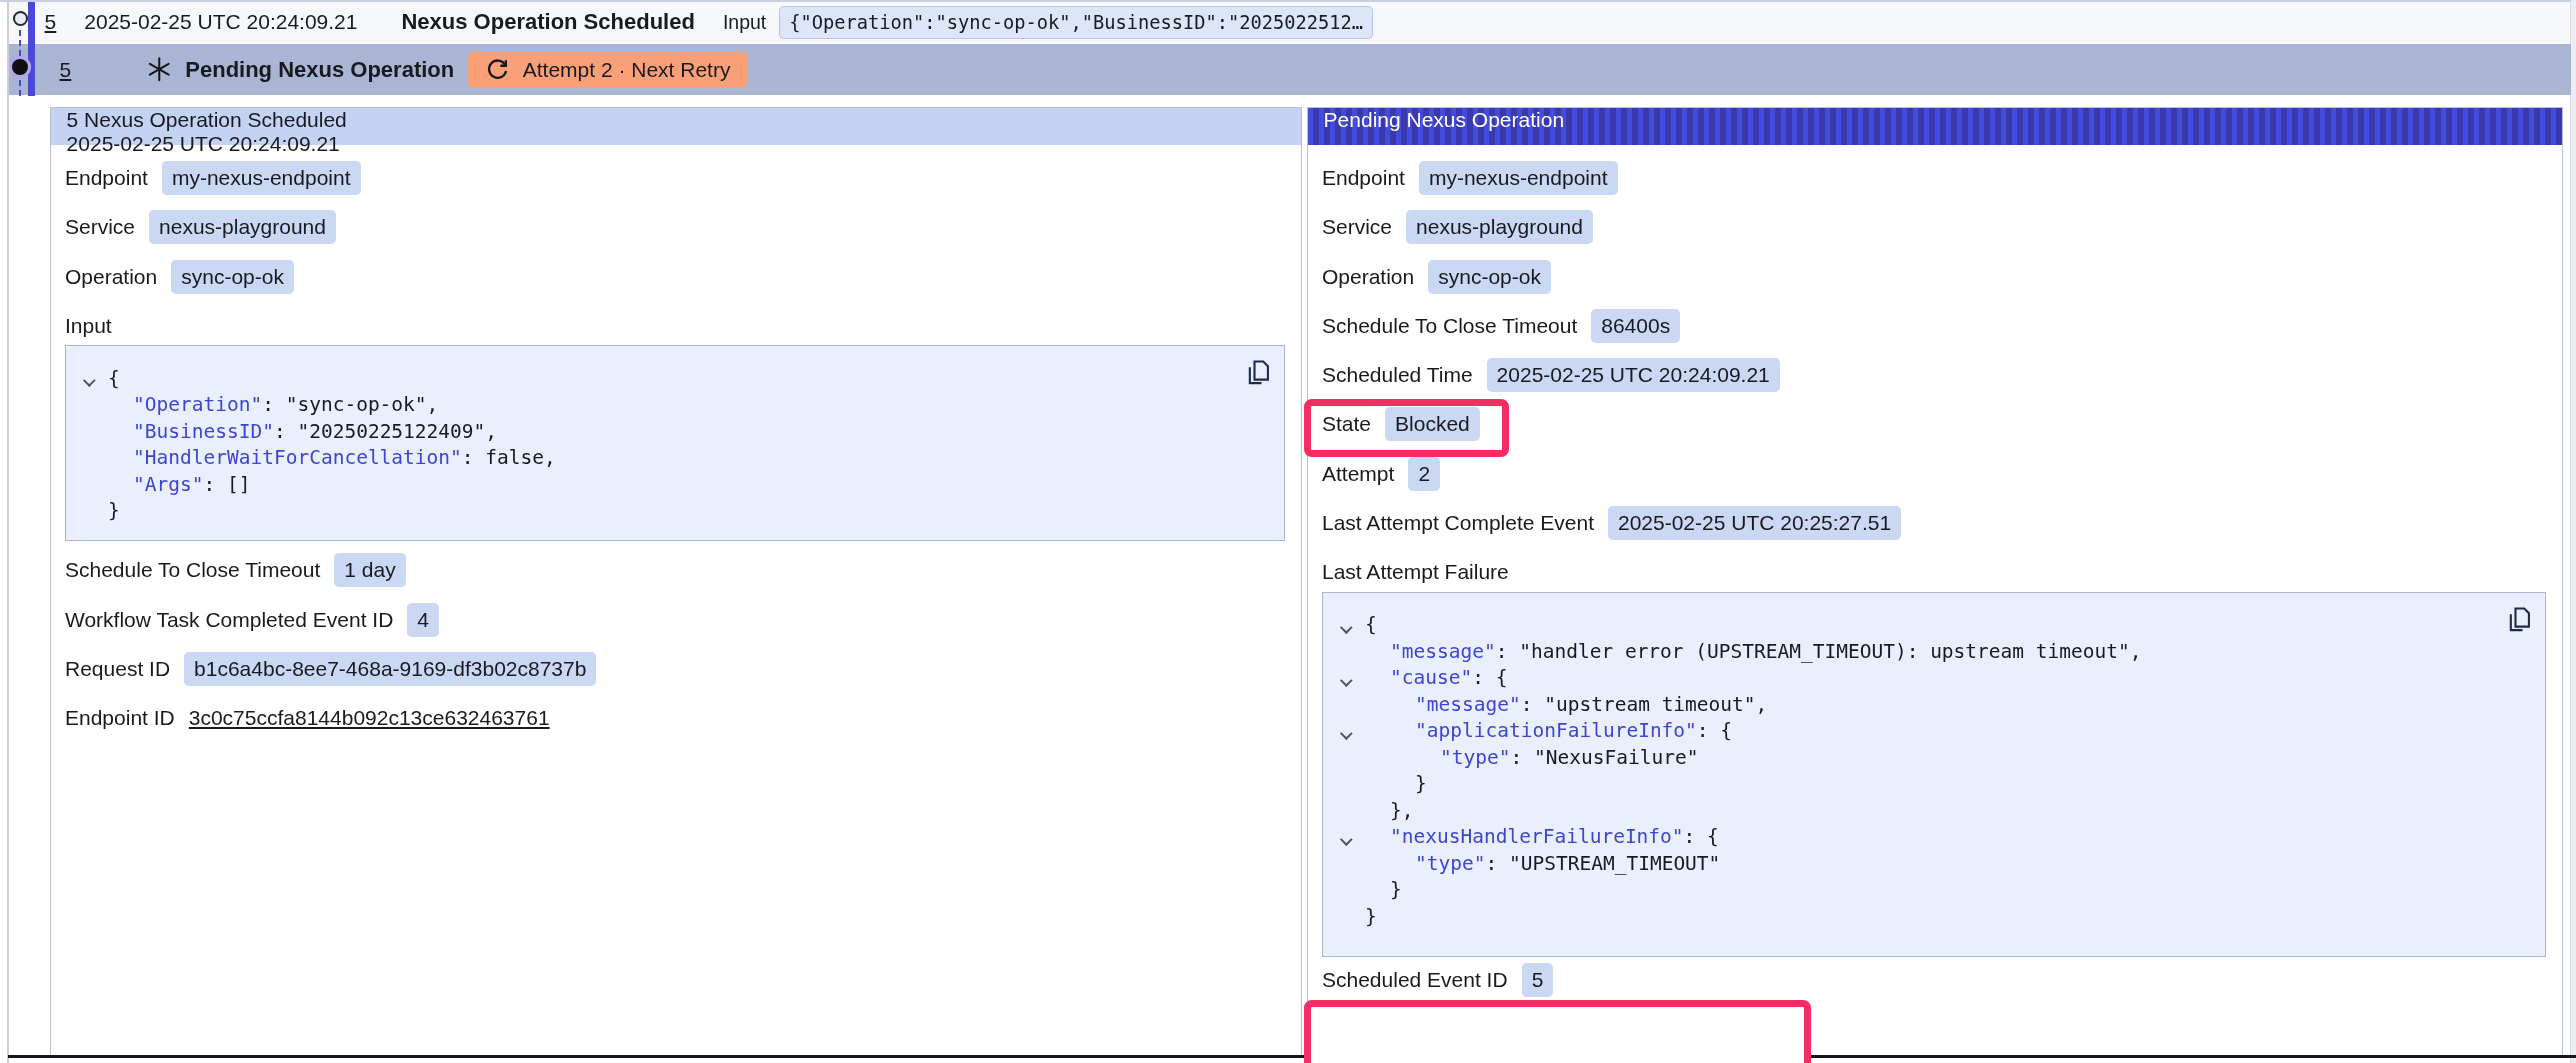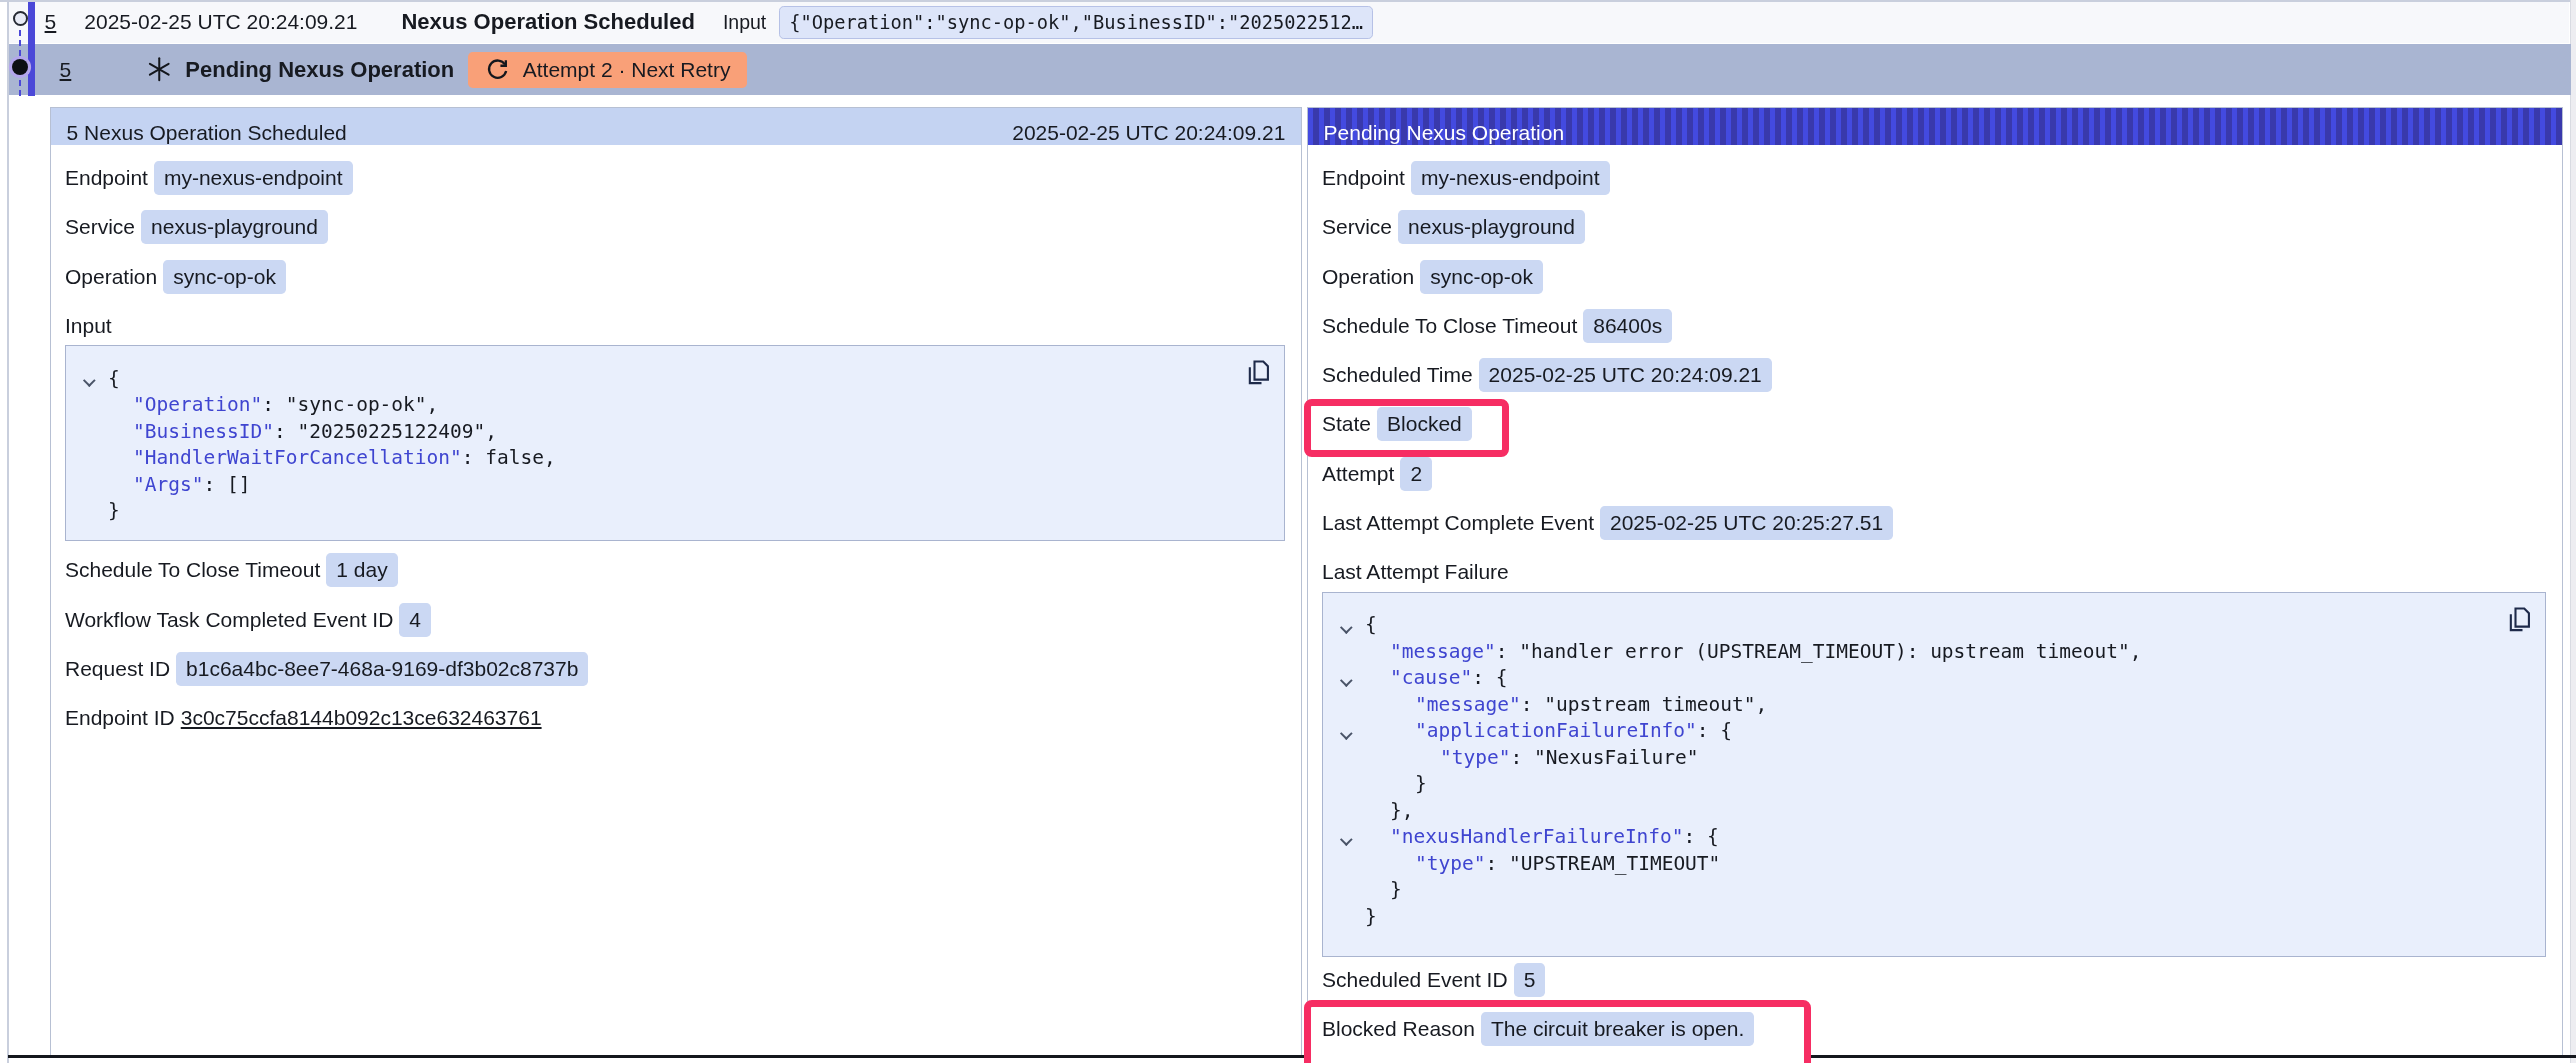--- a/index.html
+++ b/index.html
@@ -56,28 +56,28 @@
     background:#e8ebf5;border:2.3px solid #262a33;z-index:4;}
   .tl-circle-filled{position:absolute;left:11.7px;top:59px;width:16.4px;height:16.4px;border-radius:50%;
     background:#0d0f14;box-shadow:0 0 0 3.1px #b3a6ec;z-index:4;}
   .tl-dash{position:absolute;left:18.7px;width:2.3px;background:var(--indigo);z-index:4;}
 
   
   .panel{position:absolute;top:107px;height:948px;background:#fff;
     border:1.6px solid var(--panel-border);border-bottom:none;}
   .panel-left{left:50px;width:1252px;}
   .panel-right{left:1307px;width:1256px;}
-  .panel-hdr{height:37px;display:flex;align-items:flex-end;justify-content:space-between;
-    padding:0 15.6px;font-size:21px;}
+  .panel-hdr{height:37px;display:flex;align-items:flex-start;justify-content:space-between;
+    padding:0 15.6px;font-size:21px;flex-direction:column;}
   .panel-left .panel-hdr{background:var(--hdr-left-bg);}
   .panel-right .panel-hdr{color:#fff;
     background:repeating-linear-gradient(90deg,var(--stripe-a) 0px,var(--stripe-a) 5.5px,var(--stripe-b) 5.5px,var(--stripe-b) 11px);}
   .panel-body{padding:15px 15.6px 0 14px;}
 
-  .frow{height:36px;margin-bottom:13.3px;display:flex;align-items:center;gap:6px;font-size:21px;}
+  .frow{height:36px;margin-bottom:13.3px;display:flex;align-items:center;gap:14px;font-size:21px;}
   .frow.plain{margin-bottom:1.6px;}
   .v-badge{background:var(--badge-bg);border-radius:4.7px;height:34px;display:inline-flex;
     align-items:center;padding:8px 10px;white-space:nowrap;}
   .v-link{background:none;text-decoration:underline;padding:0;height:34px;display:inline-flex;align-items:center;}
 
   
   .codeblock{position:relative;background:var(--json-bg);border:1.6px solid var(--json-border);
     padding:18.7px 15.6px 15.6px 18.7px;font-family:"DejaVu Sans Mono",monospace;font-size:19.5px;}
   .codeblock.input-block{height:196px;margin:0.8px 0 11px 0;}
   .codeblock.failure-block{height:365px;margin:0.8px 0 4.7px 0;}
@@ -284,24 +284,20 @@
             <div class="jline"><span class="jgutter"></span><span class="jindent" style="width: 0px;"></span><span class="tk-v">}</span></div>
           </div>
       </div>
       <div>
 
           <div class="frow">
             <span>Scheduled Event ID</span>
             <span class="v-badge">5</span>
           </div>
 
-          <div class="frow">
-            <span>Blocked Reason</span>
-            <span class="v-badge">The circuit breaker is open.</span>
-          </div>
         </div>
     </div>
   </div>
 
   <div class="bottom-line bl-seg1"></div>
   <div class="bottom-line bl-seg2"></div>
   <div class="hl-box hl-state"></div>
   <div class="hl-box hl-reason"></div>
 </div>
 

